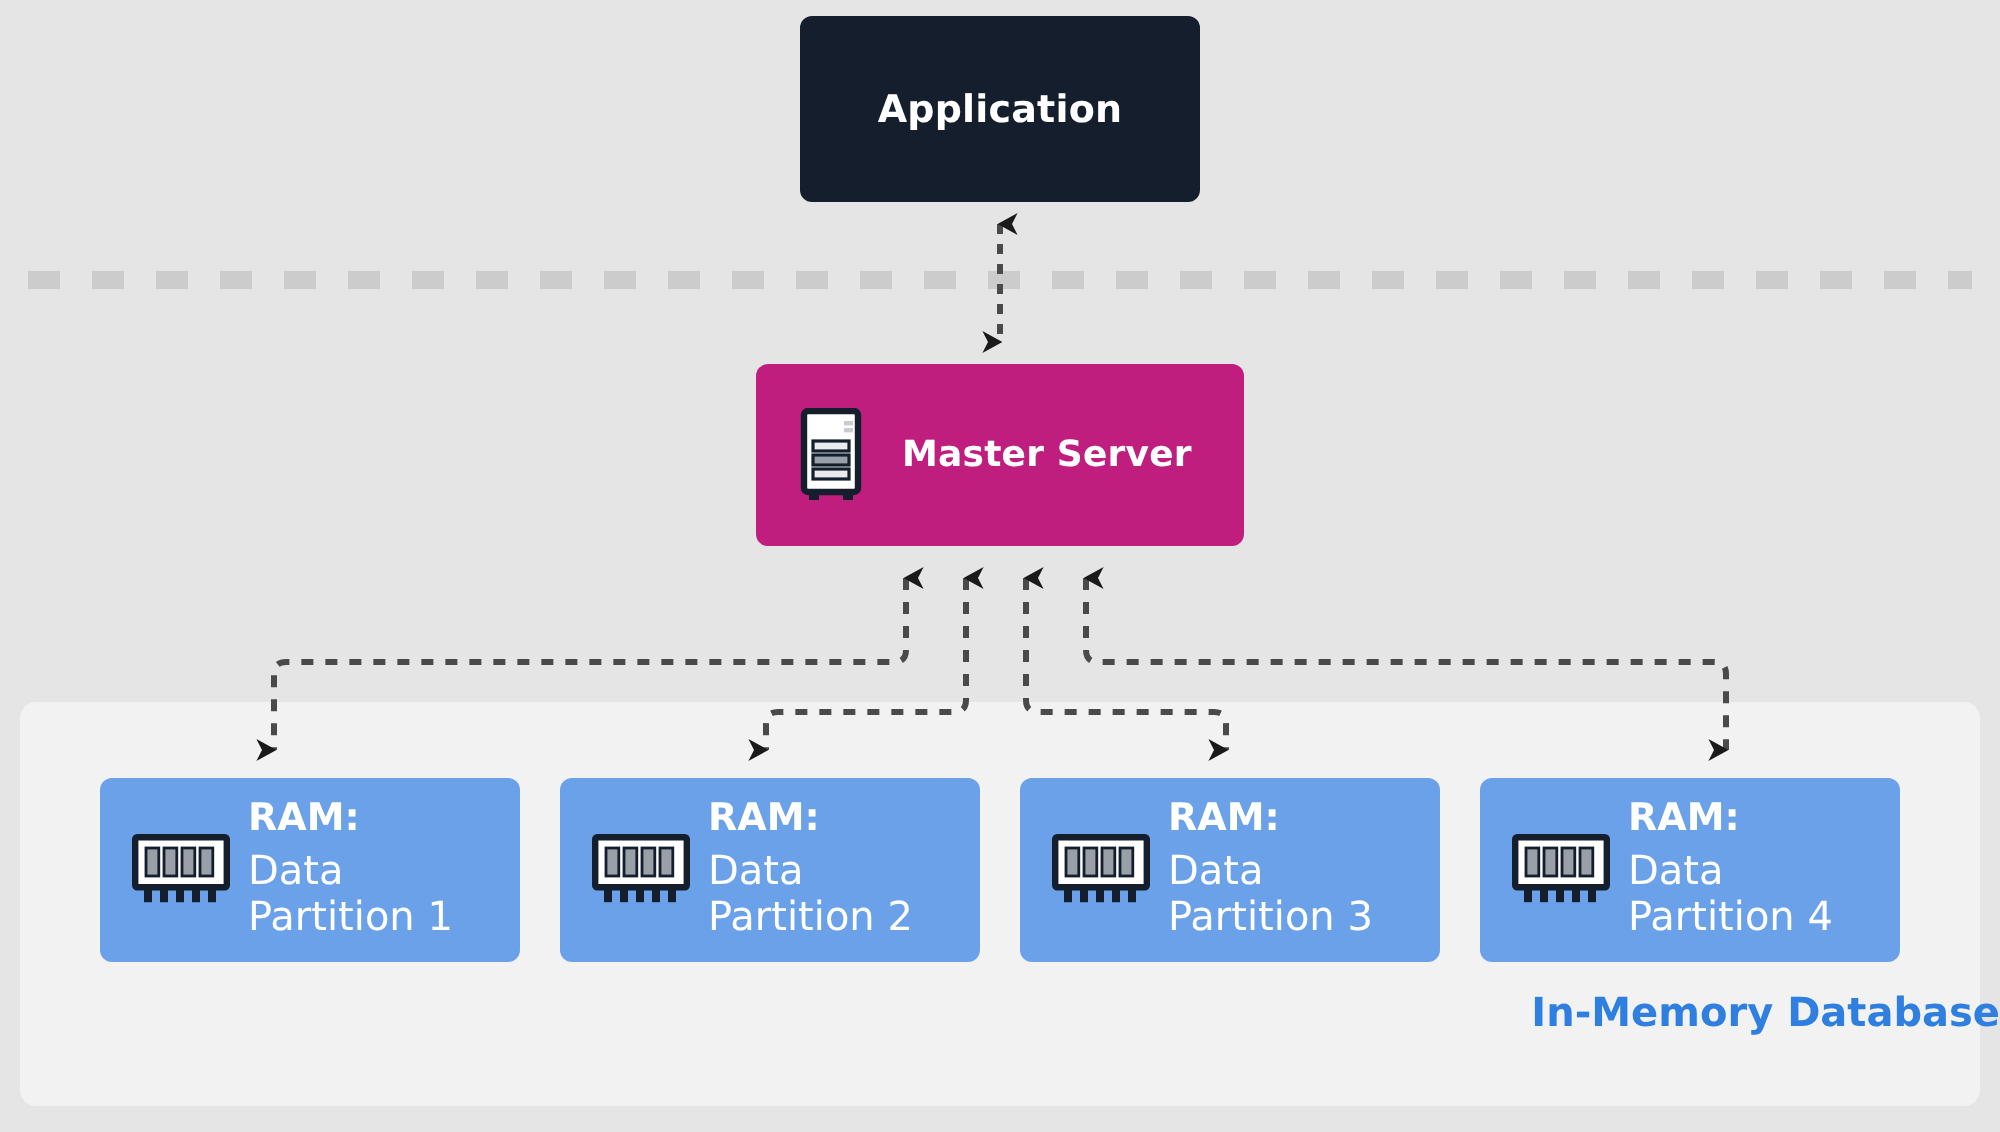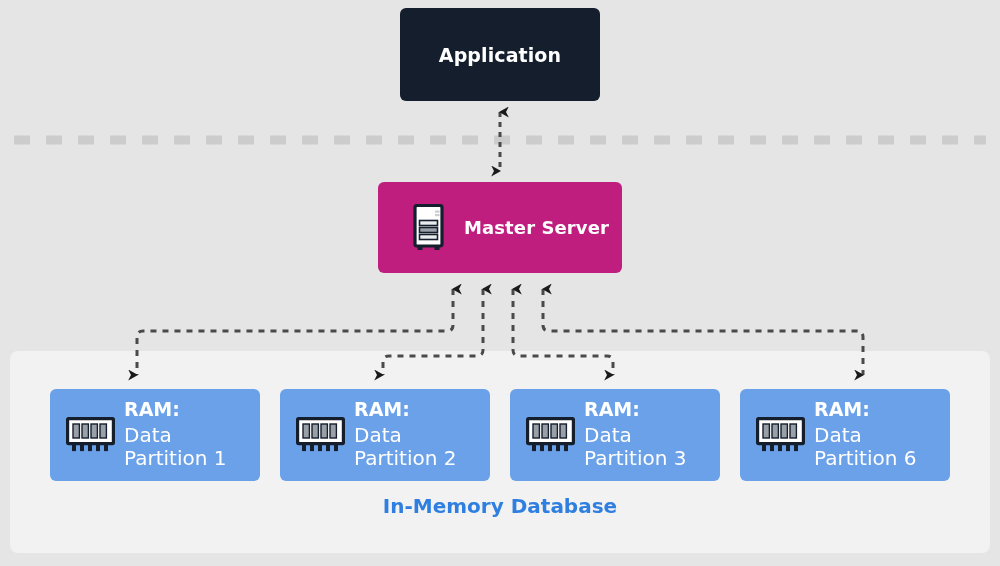--- a/index.html
+++ b/index.html
@@ -60,21 +60,21 @@
     font-weight: 700;
     letter-spacing: .1px;
   }
 
   .node-master {
     left: 378px;
     top: 182px;
     width: 244px;
     height: 91px;
     background: #bf1e7e;
-    justify-content: center;
+    justify-content: flex-start;
     padding-left: 22px;
   }
   .node-master .node-label {
     color: #ffffff;
     font-size: 18px;
     font-weight: 700;
     margin-left: 20px;
     letter-spacing: .1px;
   }
 
@@ -107,21 +107,21 @@
     display: block;
     margin-bottom: 3px;
   }
 
   
   .db-caption {
     position: absolute;
     left: 0;
     top: 494px;
     width: 1000px;
-    text-align: center;
+    text-align: right;
     color: #2f7fe0;
     font-size: 20px;
     font-weight: 700;
   }
 
   .icon-svg { display: block; }
 </style>
 </head>
 <body>
 
@@ -249,19 +249,19 @@
         <rect x="6" y="26.6" width="4" height="7.5" fill="#141e2d"></rect>
         <rect x="14" y="26.6" width="4" height="7.5" fill="#141e2d"></rect>
         <rect x="22" y="26.6" width="4" height="7.5" fill="#141e2d"></rect>
         <rect x="30" y="26.6" width="4" height="7.5" fill="#141e2d"></rect>
         <rect x="38" y="26.6" width="4" height="7.5" fill="#141e2d"></rect>
       </svg>
     </span>
     <span class="ram-text">
       <span class="ram-title">RAM:</span>
       <span class="ram-sub">Data</span>
-      <span class="ram-sub">Partition 6</span>
+      <span class="ram-sub">Partition 4</span>
     </span>
   </div>
 
   <div class="db-caption">In-Memory Database</div>
 
 </div>
 
 </body></html>

